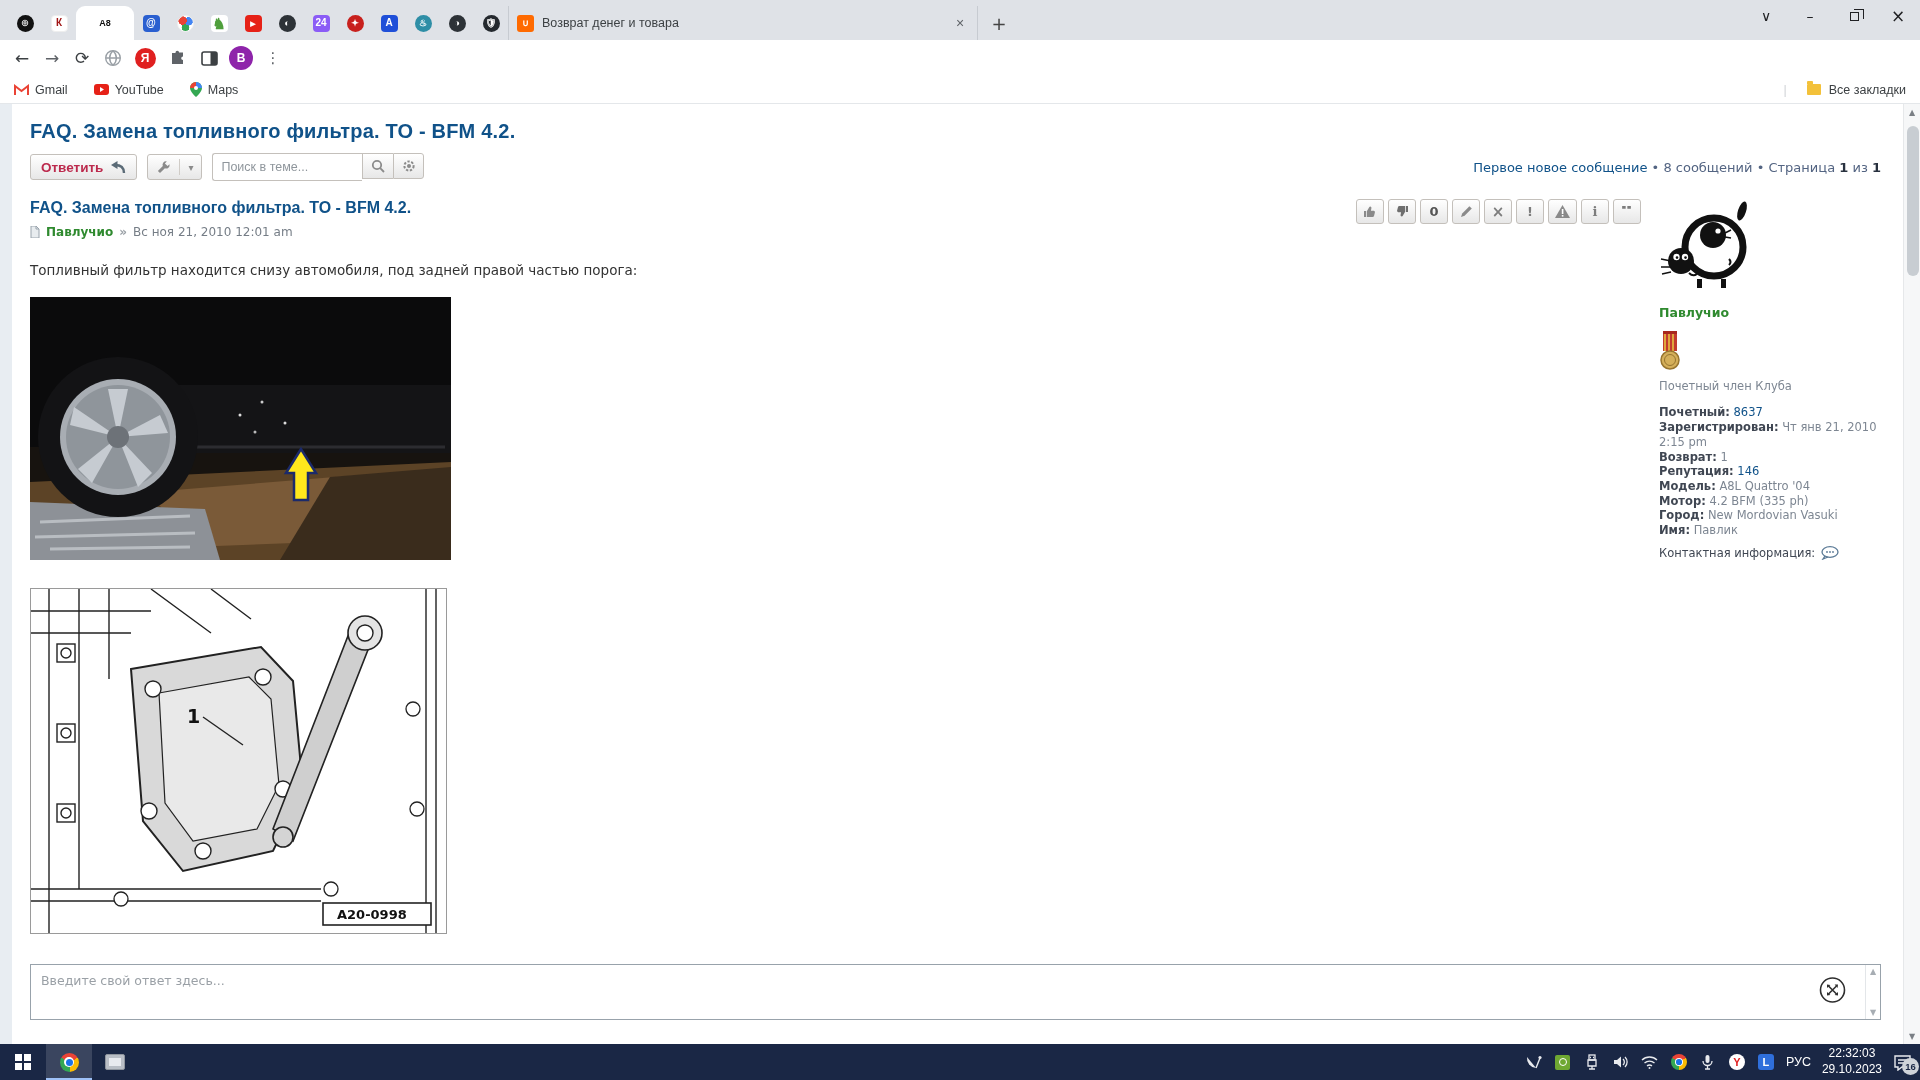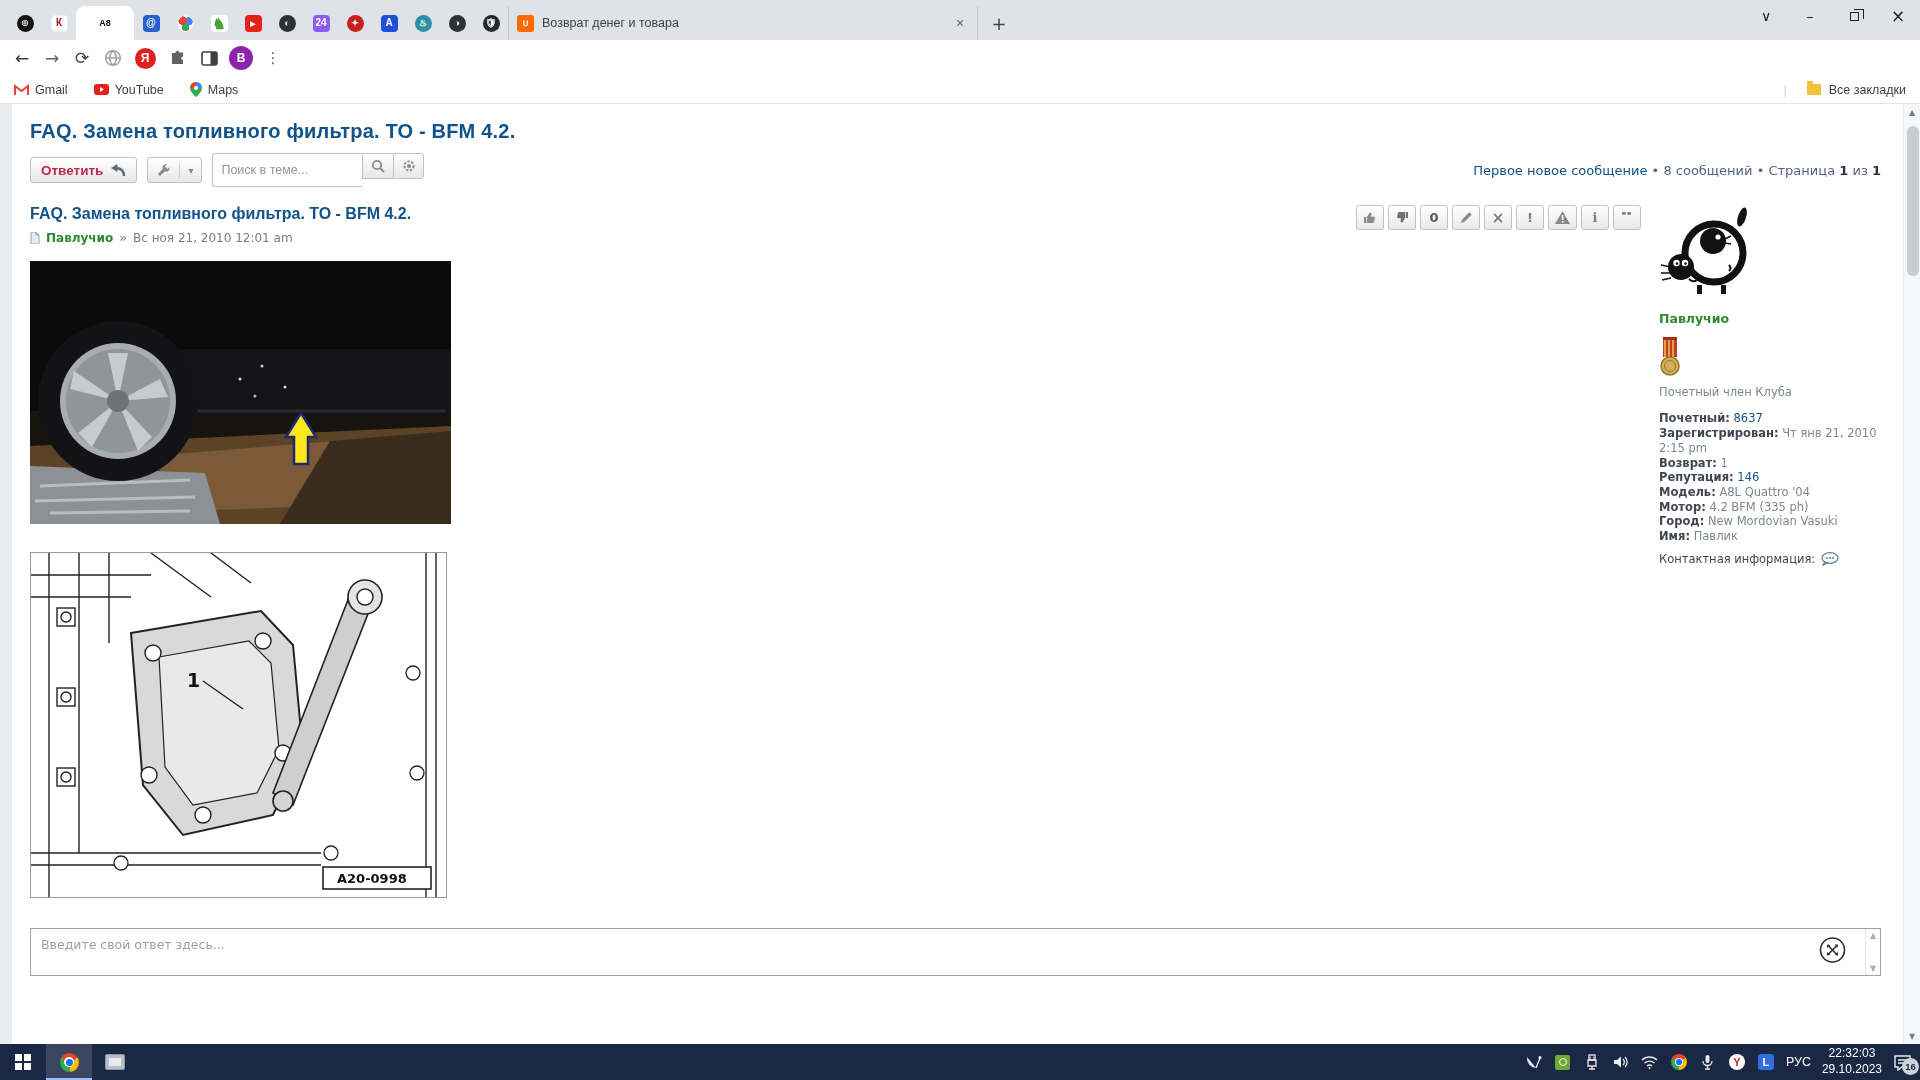--- a/index.html
+++ b/index.html
@@ -52,21 +52,21 @@
   .content{flex:1;padding:12px 16px 0 12px;min-width:0;position:relative;}
   .page-title{font:bold 20px "Liberation Sans",sans-serif;color:#105289;letter-spacing:.2px;margin:4px 0 10px 6px;}
 
   .topic-bar{display:flex;align-items:center;margin-left:6px;}
   .btn{height:26px;display:inline-flex;align-items:center;gap:6px;padding:0 10px;border:1px solid #c4c0bb;
     border-radius:3px;background:linear-gradient(#ffffff,#e7e7e7);color:#8b8b8b;font-size:13px;}
   .btn.reply{font-weight:bold;color:#bc2a4d;font-size:13.5px;}
   .btn.square{padding:0 8px;}
   .btn .sep{width:1px;height:16px;background:#d0ccc7;margin:0 2px;}
   .searchwrap{display:flex;margin-left:10px;}
-  .search-input{height:34px;width:150px;border:1px solid #c4c0bb;border-right:none;border-radius:3px 0 0 3px;
+  .search-input{height:28px;width:150px;border:1px solid #c4c0bb;border-right:none;border-radius:3px 0 0 3px;
     padding:0 8px;font-size:12.5px;color:#333;outline:none;}
   .search-input::placeholder{color:#8f969c;}
   .sbtn{width:31px;height:26px;border:1px solid #c4c0bb;background:linear-gradient(#ffffff,#e7e7e7);
     display:flex;align-items:center;justify-content:center;color:#8b8b8b;}
   .sbtn.mid{border-right:none;}
   .sbtn.last{border-radius:0 3px 3px 0;}
   .topic-meta{margin-left:auto;font-size:13px;color:#536482;margin-right:6px;white-space:nowrap;}
   .topic-meta a{color:#105289;text-decoration:none;}
   .topic-meta b{color:#28313f;}
 
@@ -94,21 +94,21 @@
   .medal{margin-top:10px;}
   .rank{color:#7d8692;margin-top:4px;}
   .fields{margin-top:12px;}
   .fields .row{margin:0;}
   .fields .lbl{font-weight:bold;color:#3f4652;}
   .fields .lnk{color:#105289;}
   .contact{margin-top:8px;display:flex;align-items:center;gap:6px;}
   .contact .lbl{font-weight:normal;color:#3f4652;}
 
   
-  .quick-reply{margin:18px 6px 0 6px;height:48px;border:1px solid #98a2ab;background:#fff;
+  .quick-reply{margin:18px 6px 0 6px;height:56px;border:1px solid #98a2ab;background:#fff;
     display:flex;position:relative;}
   .quick-reply textarea{flex:1;border:none;outline:none;resize:none;padding:8px 10px;
     font:12.5px "DejaVu Sans",sans-serif;color:#333;}
   .quick-reply textarea::placeholder{color:#9aa0a6;}
   .qr-expand{position:absolute;right:34px;top:50%;transform:translateY(-50%);}
   .qr-minibar{width:15px;border-left:1px solid #e3e6e9;display:flex;flex-direction:column;
     justify-content:space-between;align-items:center;padding:2px 0;color:#a7adb3;font-size:8px;}
 
   
   .scrollbar{width:17px;background:#f6f7f8;border-left:1px solid #e6e8ea;display:flex;flex-direction:column;align-items:center;}
@@ -377,20 +377,21 @@
           <svg width="10" height="12" viewBox="0 0 10 12">
               <path d="M1 0h5l3 3v9H1z" fill="#e8ecef" stroke="#9aa4ad"></path>
               <path d="M6 0v3h3" fill="none" stroke="#9aa4ad"></path>
             </svg>
           <span class="author">Павлучио</span>
           <span class="gt">»</span>
           <span>Вс ноя 21, 2010 12:01 am</span>
         </div>
 
         <div class="post-body">
+          <div class="para gap">Топливный фильтр находится снизу автомобиля, под задней правой частью порога:</div>
 
           
           <svg class="shot" width="421" height="263" viewBox="0 0 421 263">
             <rect width="421" height="263" fill="#17130f"></rect>
             <rect width="421" height="150" fill="#0b0b0c"></rect>
             <polygon points="0,185 421,165 421,263 0,263" fill="#5c4326"></polygon>
             <polygon points="120,195 330,178 421,200 421,240 160,250" fill="#7a5a38"></polygon>
             <polygon points="300,180 421,170 421,263 250,263" fill="#3a2c1c"></polygon>
             <polygon points="0,205 175,212 190,263 0,263" fill="#8d9197"></polygon>
             <path d="M10 225l150-6M5 240l160-4M20 252l140-2" stroke="#b9bdc2" stroke-width="3" fill="none"></path>

